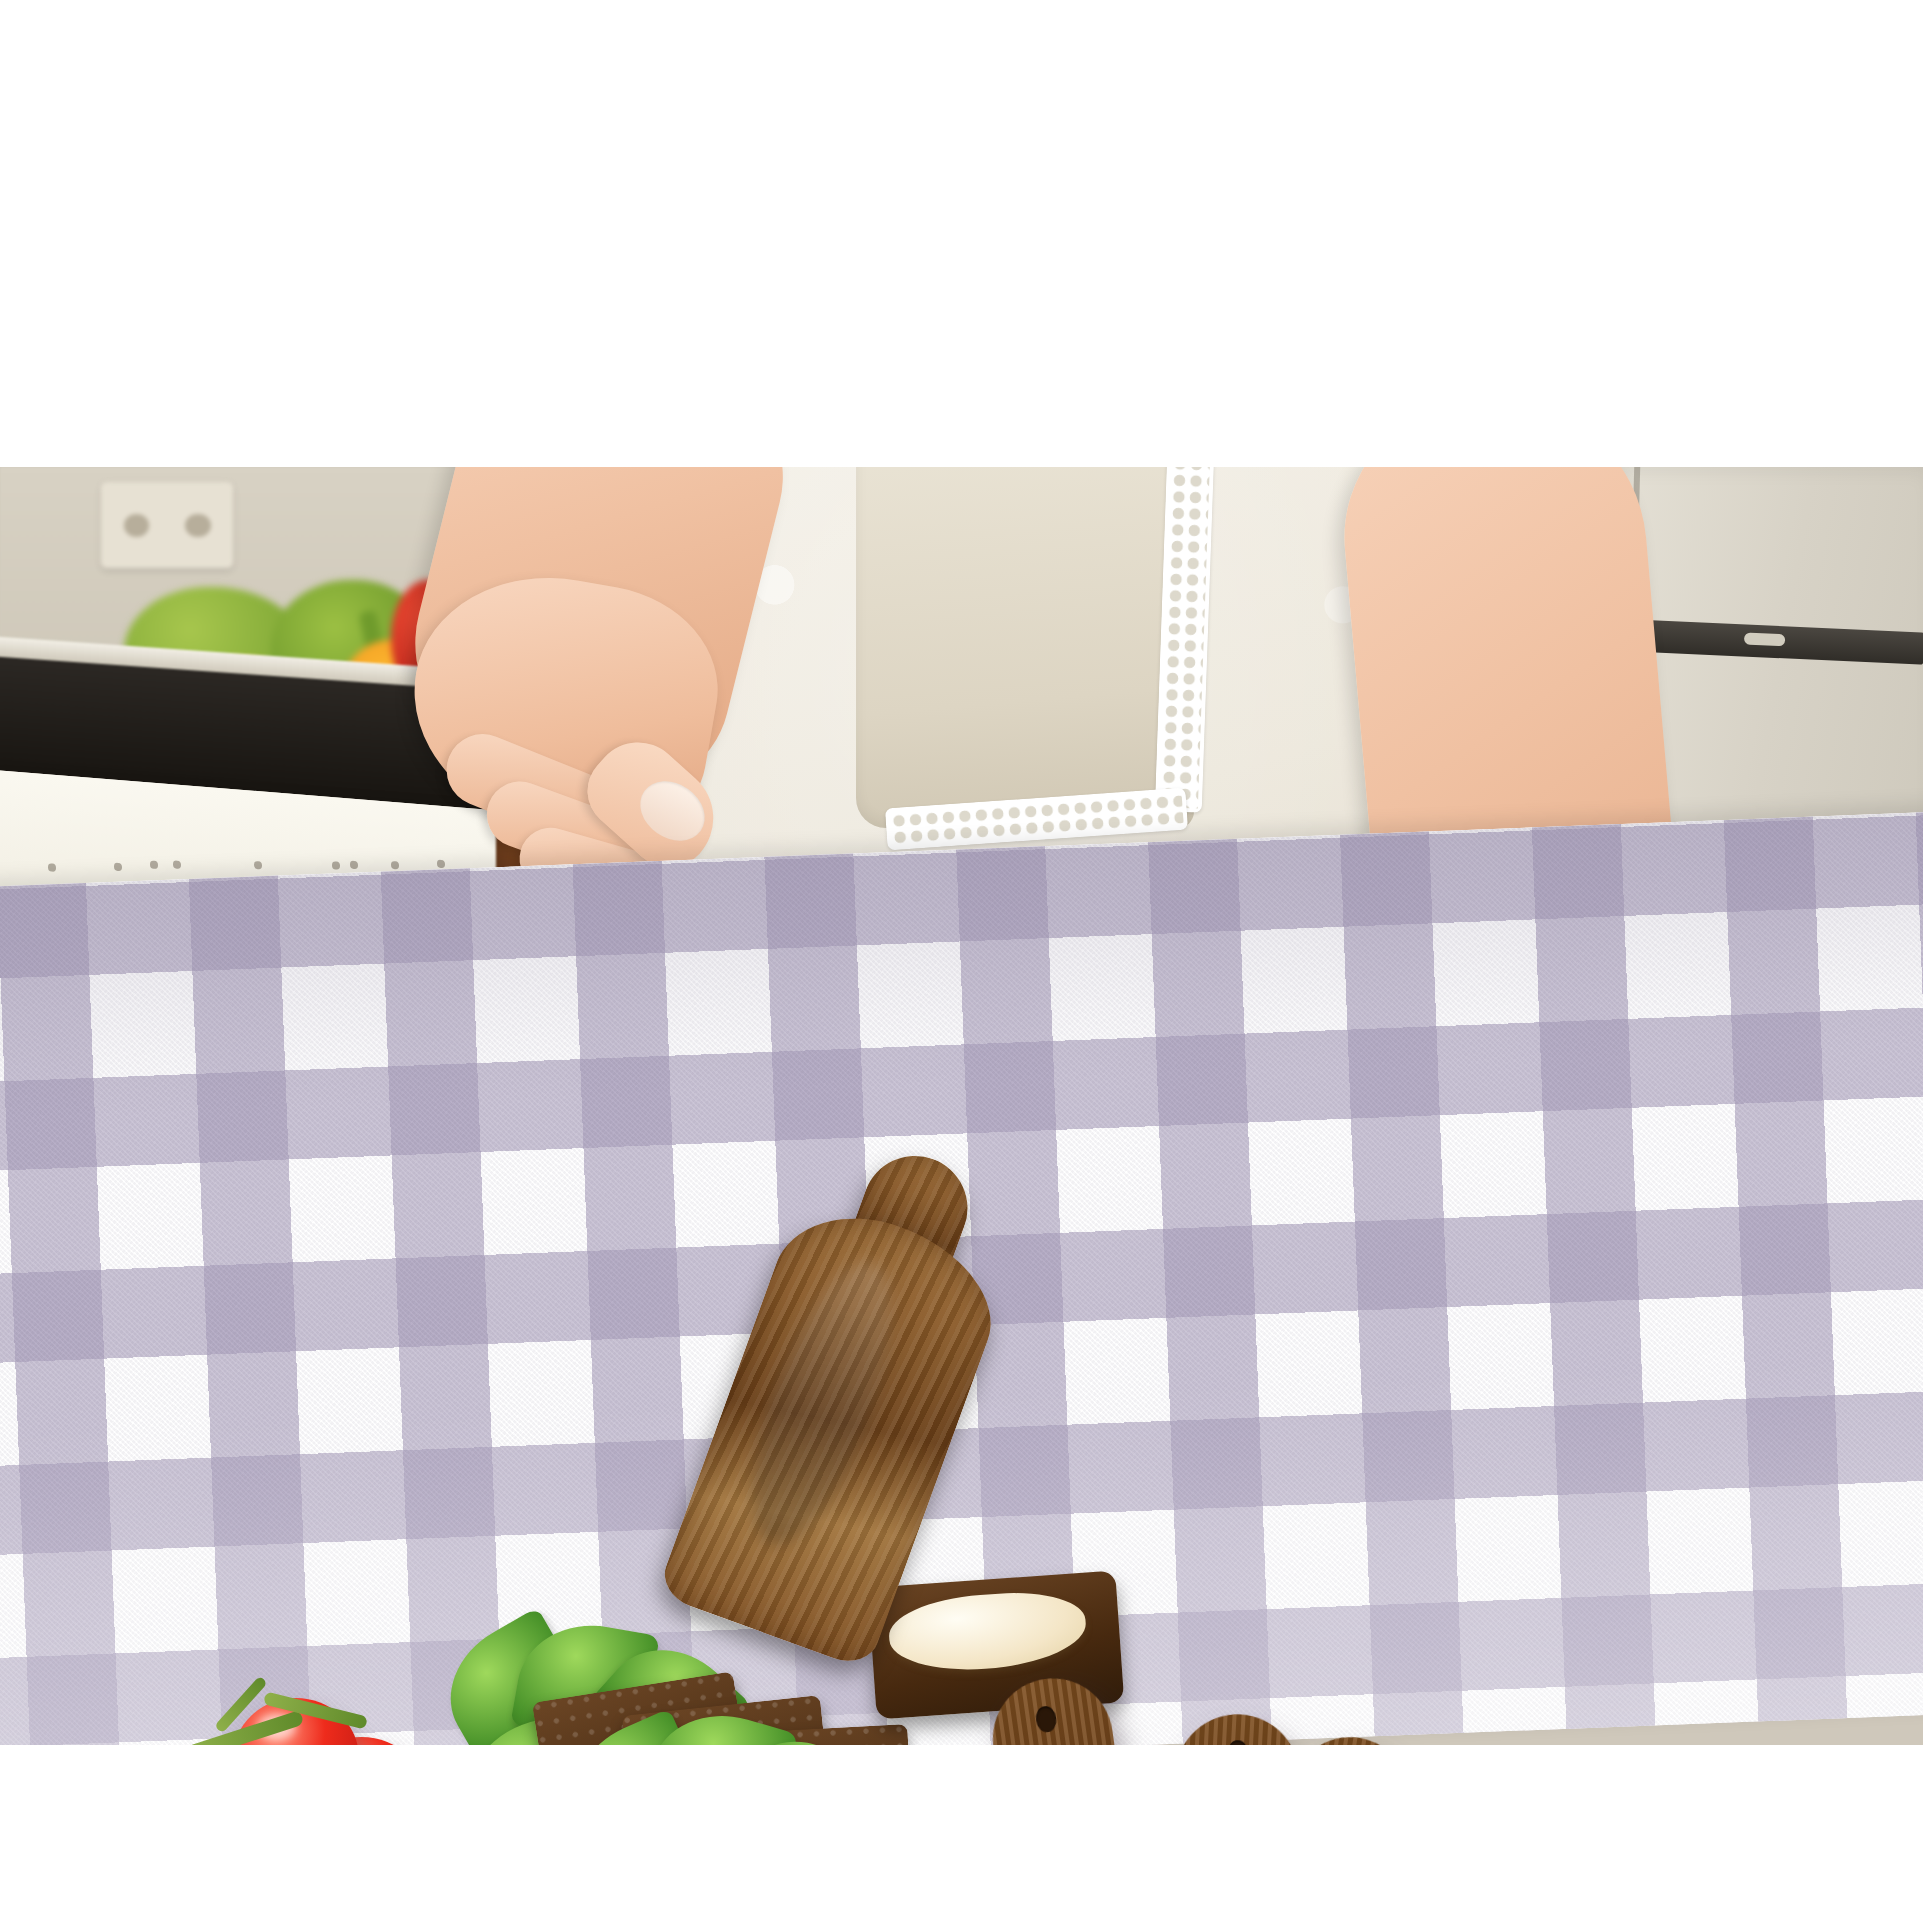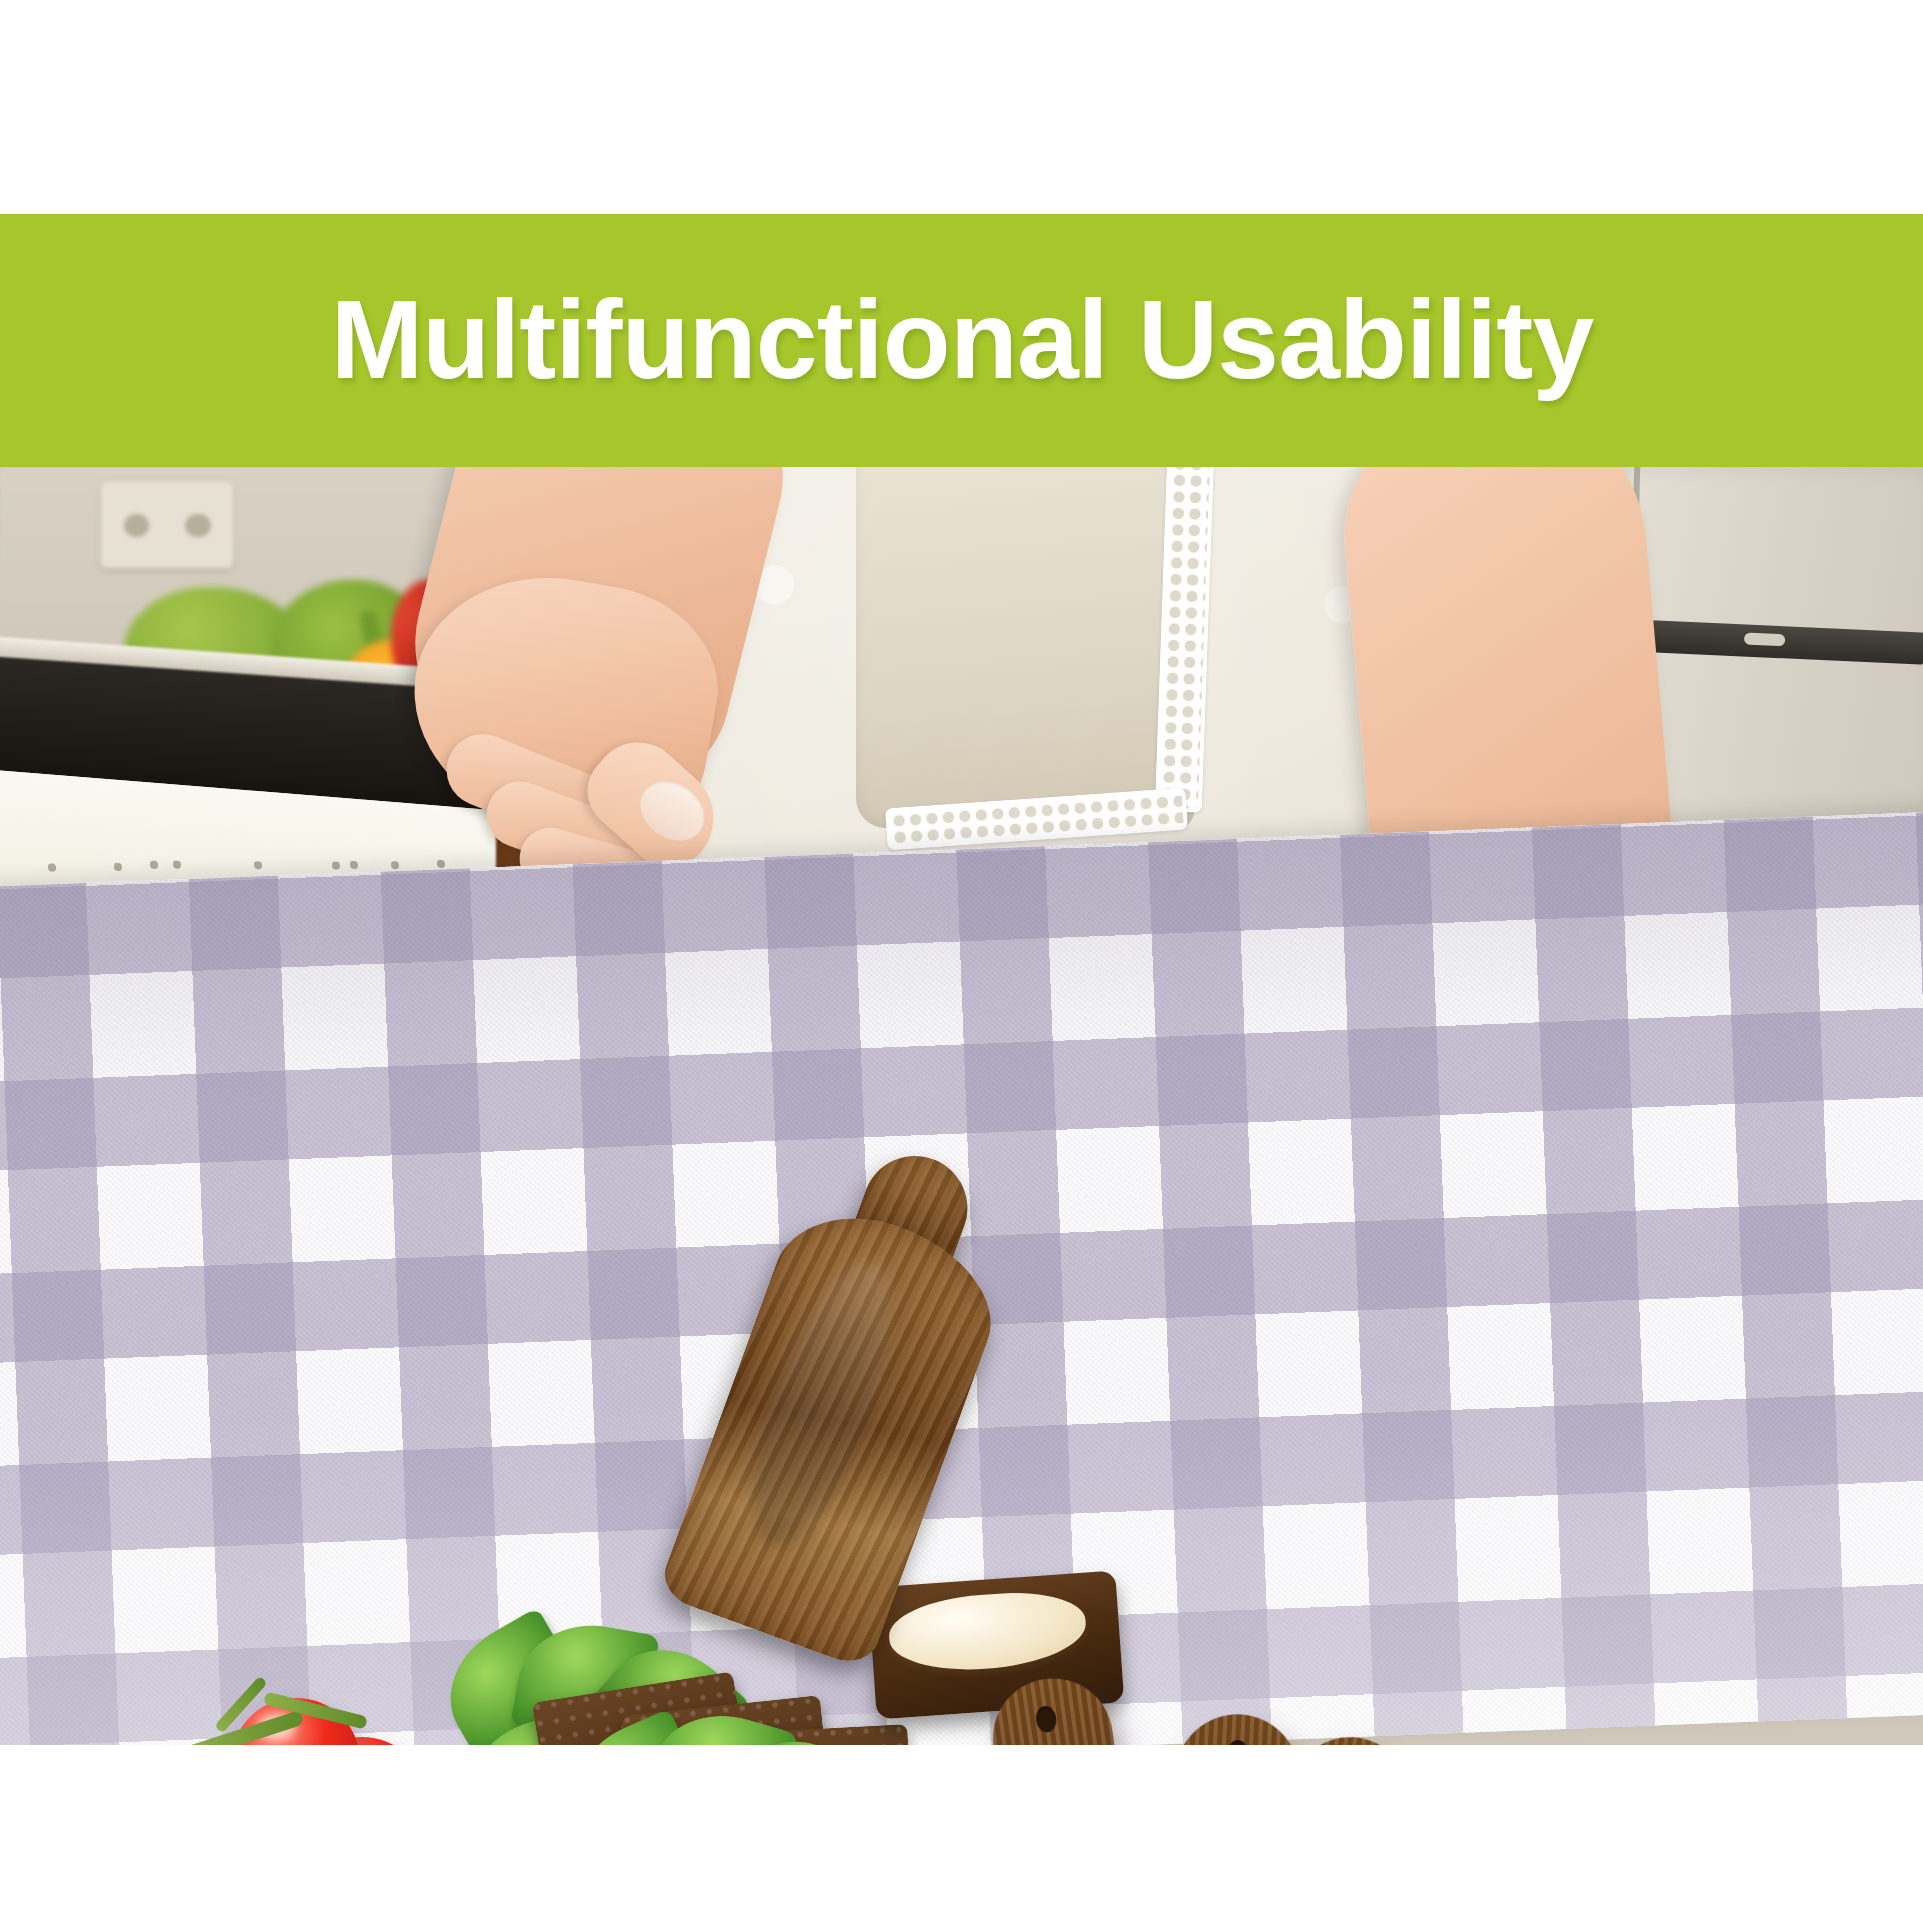--- a/index.html
+++ b/index.html
@@ -550,23 +550,20 @@
     background: #ffffff;
   }
 </style>
 </head>
 <body>
 
 <div id="page">
 
   <div class="top-margin"></div>
 
-  <div class="banner">
-    <div class="banner-title">Multifunctional Usability</div>
-  </div>
 
   <div class="photo">
 
     <div class="wall"></div>
     <div class="wall-tile-line"></div>
 
     <div class="outlet">
       <div class="hole l"></div>
         <div class="hole r"></div>
     </div>

